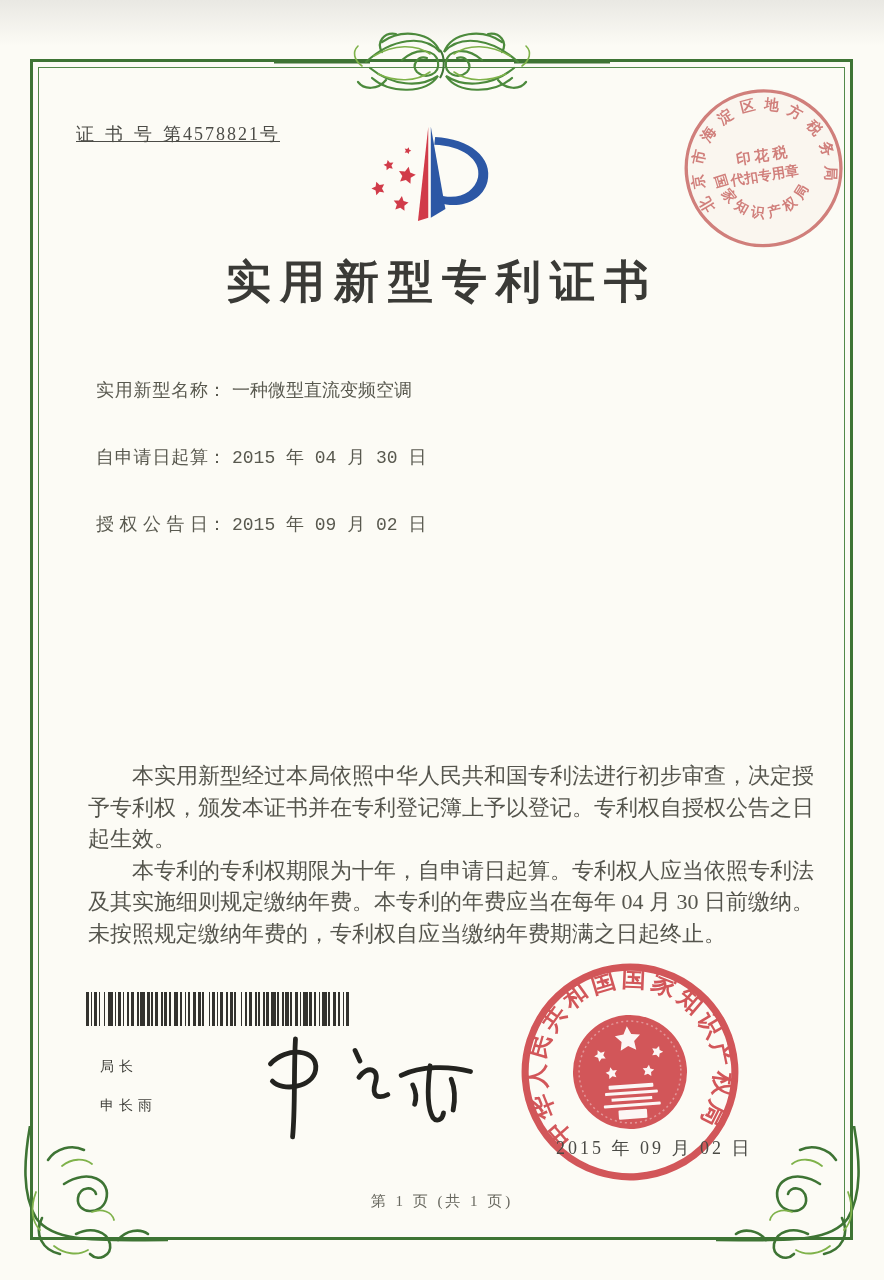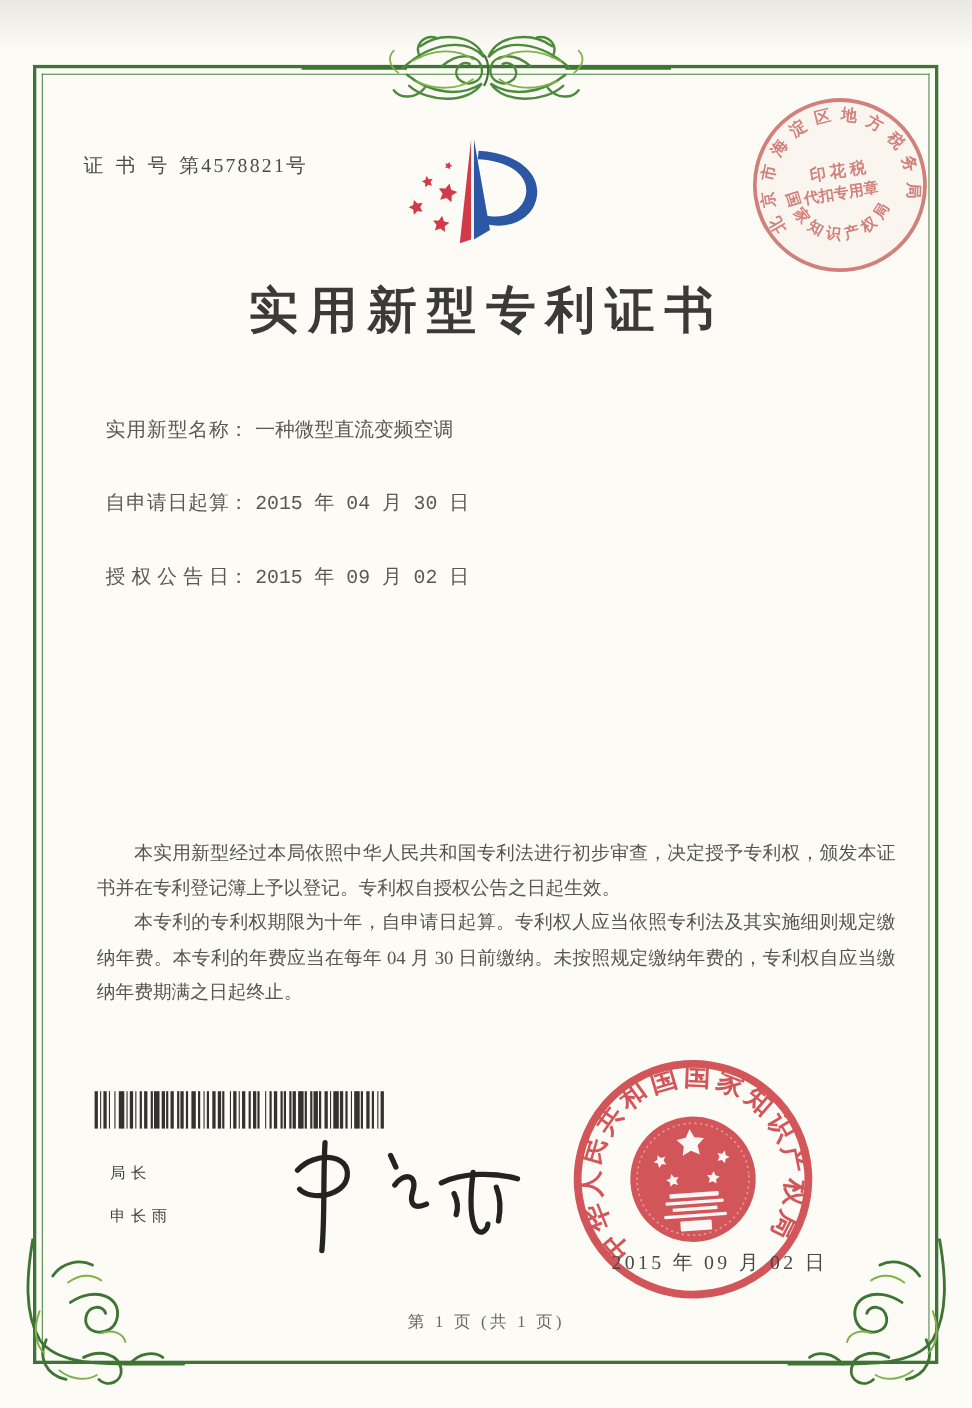--- a/index.html
+++ b/index.html
@@ -20,35 +20,35 @@
   .frame-inner{
     position:absolute;left:5px;top:5px;right:5px;bottom:8px;
     border-top:1px solid #53894a;border-left:1px solid #53894a;border-right:1px solid #53894a;
   }
   .flourish{position:absolute;z-index:2;}
   .flourish-top{left:50%;top:22px;transform:translateX(-50%);width:336px;height:84px;}
   .corner-bl{left:6px;top:1126px;width:162px;height:152px;}
   .corner-br{right:6px;top:1126px;width:162px;height:152px;transform:scaleX(-1);}
   
   .content{position:absolute;inset:0;z-index:3;color:#53534f;}
-  .cert-no{position:absolute;left:76px;top:138px;font-size:18px;color:#4c4c47;white-space:nowrap;}
+  .cert-no{position:absolute;left:76px;top:122px;font-size:18px;color:#4c4c47;white-space:nowrap;text-decoration:underline;}
   .cert-no .pre{letter-spacing:11px;}
   .cert-no .num{letter-spacing:2px;}
   .logo{position:absolute;left:50%;top:108px;transform:translateX(-50%);width:206px;height:130px;}
   .title{
     position:absolute;left:0;right:0;top:252px;text-align:center;
     font-size:45px;font-weight:bold;color:#3a3a36;letter-spacing:9px;white-space:nowrap;
   }
   .fields{position:absolute;left:96px;top:378px;width:680px;}
   .frow{height:22px;margin-bottom:45px;font-size:18px;color:#59594f;white-space:nowrap;font-family:Liberation Mono, monospace;}
   .flabel{display:inline-block;width:112px;text-align:justify;text-align-last:justify;vertical-align:top;}
   .fcolon{display:inline-block;margin-right:6px;}
   .paras{
     position:absolute;left:88px;top:760px;width:726px;
-    font-size:17px;line-height:31.5px;color:#55554d;text-align:justify;
+    font-size:22px;line-height:31.5px;color:#55554d;text-align:justify;
   }
   .paras p{margin:0;text-indent:2em;}
   .barcode{position:absolute;left:86px;top:992px;height:34px;display:flex;align-items:stretch;}
   .bc-bar{background:#33322e;}
   .signer{position:absolute;left:100px;top:1058px;font-size:14px;color:#3f3f3a;letter-spacing:5px;}
   .signer .name{display:block;margin-top:21px;}
   .signature{position:absolute;left:232px;top:1026px;width:250px;height:118px;}
   .main-seal{position:absolute;left:518px;top:960px;width:224px;height:224px;transform:rotate(-4deg);opacity:.93;z-index:3;}
   .issue-date{
     position:absolute;left:556px;top:1136px;z-index:4;

